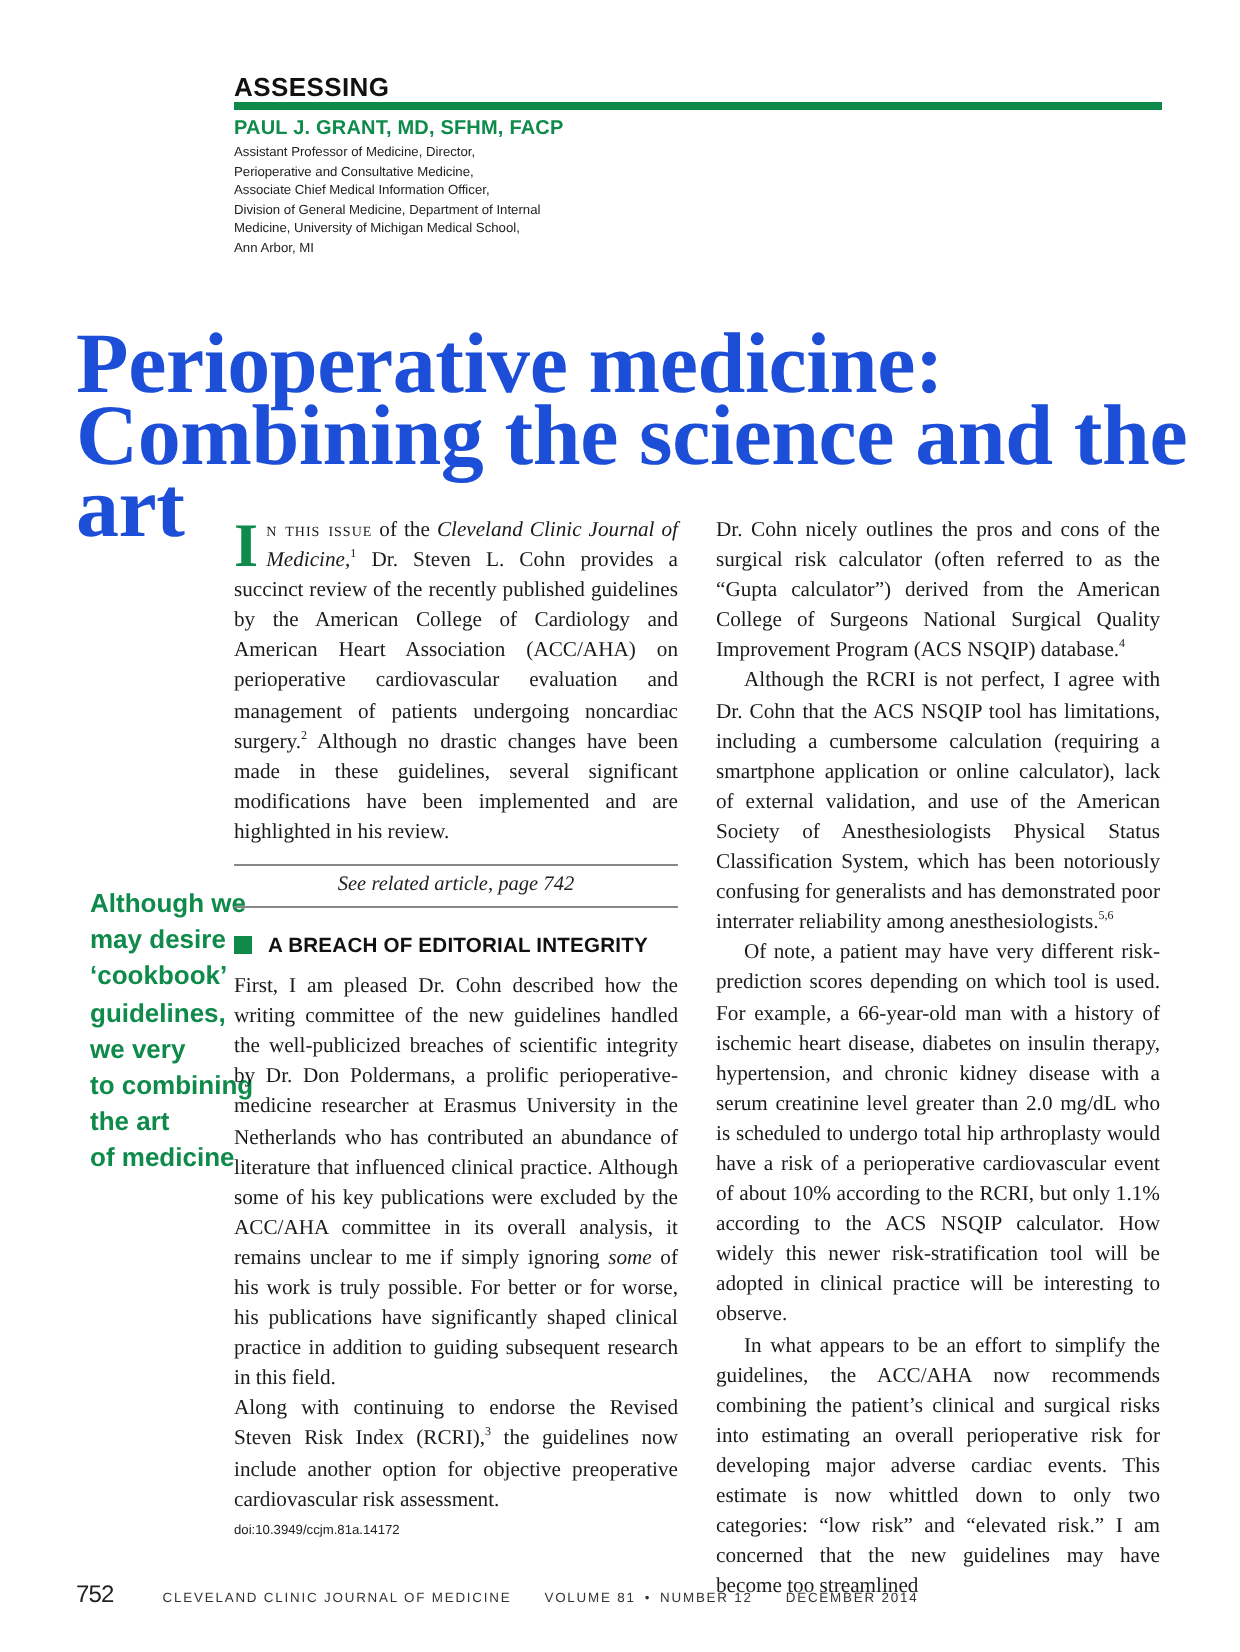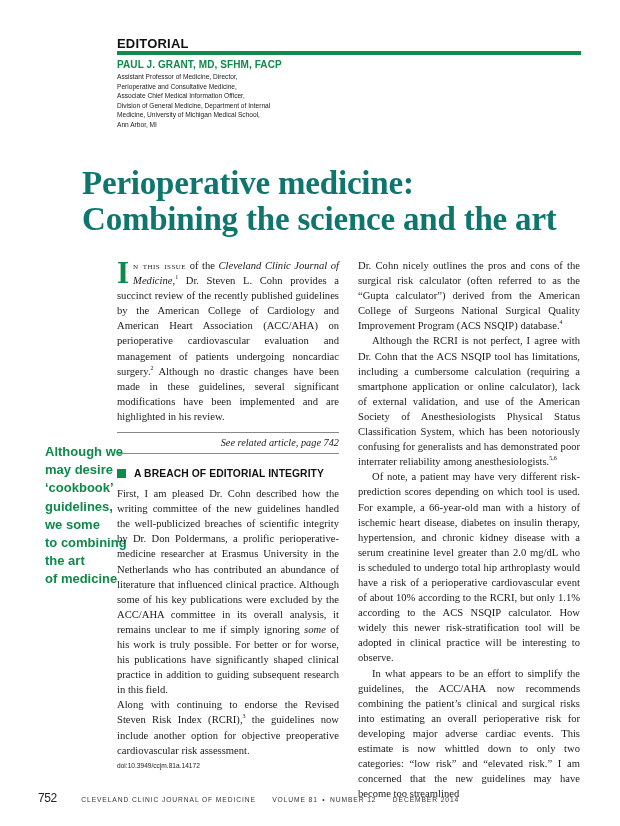--- a/index.html
+++ b/index.html
@@ -3,52 +3,52 @@
 <meta charset="utf-8">
 <style>
   html, body { margin: 0; padding: 0; background: #ffffff; }
   body { width: 620px; height: 826px; position: relative; overflow: hidden; color: #1a1a1a; }
 
   #header-label { position: absolute; left: 117px; top: 36px; font-family: "Liberation Sans", sans-serif; font-weight: bold; font-size: 13px; letter-spacing: 0.2px; color: #111; }
   #green-bar { position: absolute; left: 117px; top: 51px; width: 464px; height: 4px; background: #0e8a4a; }
   #author-name { position: absolute; left: 117px; top: 59px; font-family: "Liberation Sans", sans-serif; font-weight: bold; font-size: 10px; color: #0e8a4a; letter-spacing: 0.1px; }
   #author-aff { position: absolute; left: 117px; top: 72px; font-family: "Liberation Sans", sans-serif; font-size: 6.6px; line-height: 9.5px; color: #222; width: 220px; }
 
-  #title { position: absolute; left: 38px; top: 165px; font-family: "Liberation Serif", serif; font-weight: bold; font-size: 33px; line-height: 36px; color: #0f766e; letter-spacing: -0.2px; margin-left: 44px; }
+  #title { position: absolute; left: 38px; top: 165px; font-family: "Liberation Serif", serif; font-weight: bold; font-size: 43px; line-height: 36px; color: #1d4ed8; letter-spacing: -0.2px; }
 
   .col { position: absolute; font-family: "Liberation Serif", serif; font-size: 10.6px; line-height: 15.1px; color: #1a1a1a; text-align: justify; hyphens: manual; }
   #col-left { left: 117px; top: 258px; width: 222px; }
   #col-right { left: 358px; top: 258px; width: 222px; }
 
   .para { margin: 0; }
   .indent { text-indent: 14px; }
   .dropcap { float: left; font-family: "Liberation Serif", serif; font-weight: bold; font-size: 31px; line-height: 26px; color: #0e8a4a; margin: 2px 4px 0 0; }
   .smallcaps { font-variant: small-caps; letter-spacing: 0.5px; }
   sup { font-size: 6px; line-height: 0; vertical-align: super; }
   em { font-style: italic; }
 
-  .related { border-top: 1.5px solid #888; border-bottom: 1.5px solid #888; margin-top: 8px; padding: 2px 0 3px 0; font-style: italic; font-size: 10.3px; line-height: 15px; color: #222; text-align: right; }
+  .related { border-top: 1.5px solid #888; border-bottom: 1.5px solid #888; margin-top: 8px; padding: 2px 0 3px 0; font-style: italic; font-size: 10.3px; line-height: 15px; color: #222; text-align: center; }
 
   .section-head { margin: 13px 0 6px 0; font-family: "Liberation Sans", sans-serif; font-weight: bold; font-size: 10.3px; line-height: 13px; color: #111; text-align: left; letter-spacing: 0.1px; }
   .section-head .sq { display: inline-block; width: 9px; height: 9px; background: #0e8a4a; margin-right: 8px; vertical-align: -1px; }
 
   .doi { font-family: "Liberation Sans", sans-serif; font-size: 6.6px; line-height: 10px; color: #222; margin-top: 3px; text-align: left; }
 
   #pullquote { position: absolute; left: 25px; top: 443px; font-family: "Liberation Sans", sans-serif; font-weight: bold; font-size: 13px; line-height: 18.2px; color: #0e8a4a; width: 90px; margin-left: 20px; }
   #pullquote div { white-space: nowrap; }
 
   #footer { position: absolute; left: 38px; top: 788px; font-family: "Liberation Sans", sans-serif; color: #333; white-space: nowrap; }
   #footer .page-num { font-size: 12px; font-weight: normal; margin-right: 20px; letter-spacing: -0.4px; color: #222; }
   #footer .meta { font-size: 6.7px; letter-spacing: 0.9px; }
   #footer .gap { display: inline-block; width: 12px; }
 </style>
 </head>
 <body>
 
-<div id="header-label">EDITORIAL</div>
+<div id="header-label">ASSESSING</div>
 <div id="green-bar"></div>
 <div id="author-name">PAUL J. GRANT, MD, SFHM, FACP</div>
 <div id="author-aff">
   <div>Assistant Professor of Medicine, Director,</div>
   <div>Perioperative and Consultative Medicine,</div>
   <div>Associate Chief Medical Information Officer,</div>
   <div>Division of General Medicine, Department of Internal</div>
   <div>Medicine, University of Michigan Medical School,</div>
   <div>Ann Arbor, MI</div>
 </div>
@@ -56,21 +56,21 @@
 <div id="title">
   <div>Perioperative medicine:</div>
   <div>Combining the science and the art</div>
 </div>
 
 <div id="pullquote">
   <div>Although we</div>
   <div>may desire</div>
   <div>‘cookbook’</div>
   <div>guidelines,</div>
-  <div>we some</div>
+  <div>we very</div>
   <div>to combining</div>
   <div>the art</div>
   <div>of medicine</div>
 </div>
 
 <div id="col-left" class="col">
   <p class="para">
     <span class="dropcap">I</span><span class="smallcaps">n this issue</span><span> of the </span><em>Cleveland Clinic Journal of Medicine,</em><sup>1</sup><span> Dr. Steven L. Cohn provides a succinct review of the recently published guidelines by the American College of Cardiology and American Heart Association (ACC/AHA) on perioperative cardiovascular evaluation and management of patients undergoing noncardiac surgery.</span><sup>2</sup><span> Although no drastic changes have been made in these guidelines, several significant modifications have been implemented and are highlighted in his review.</span>
   </p>
   <div class="related">See related article, page 742</div>

